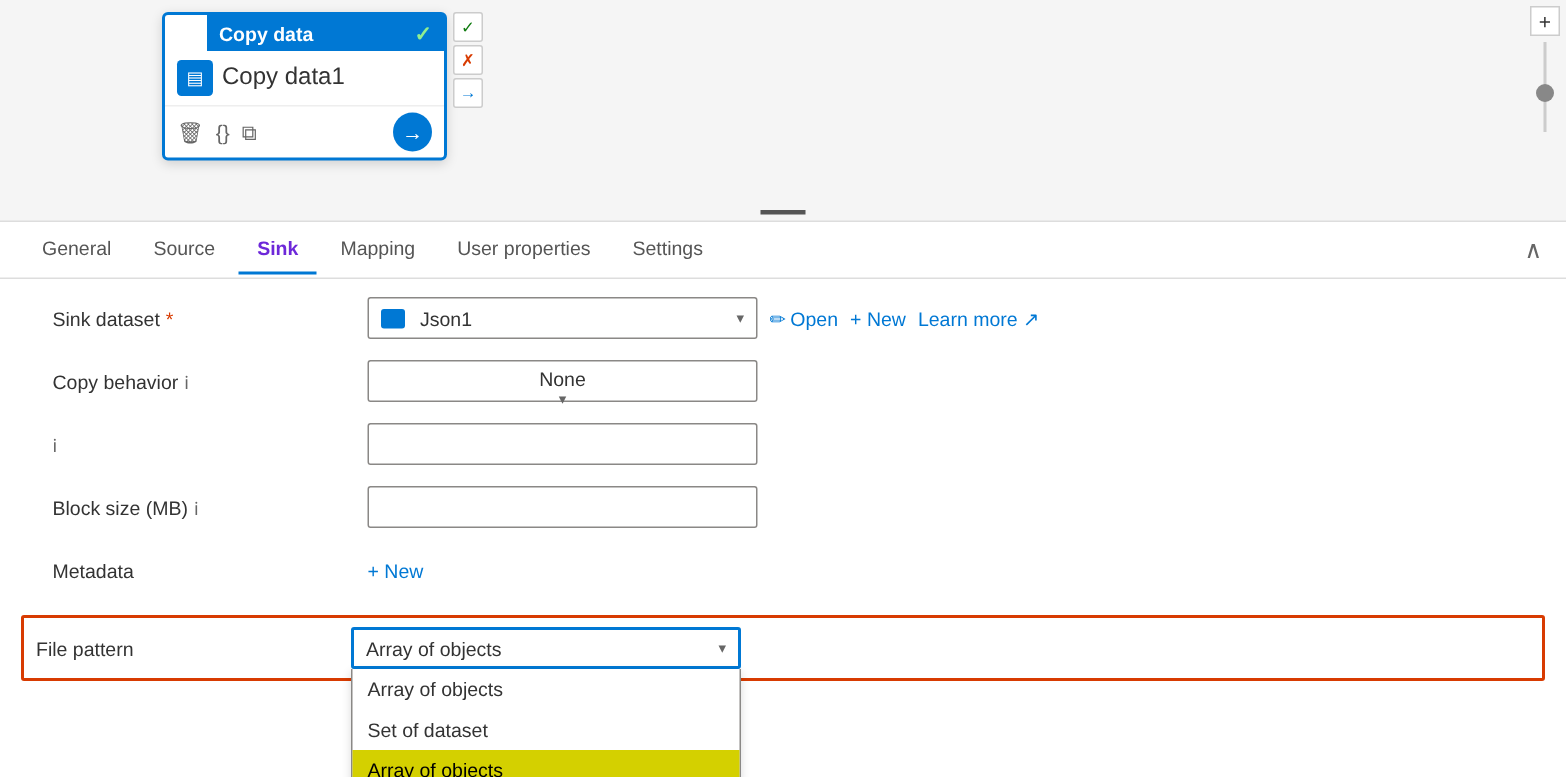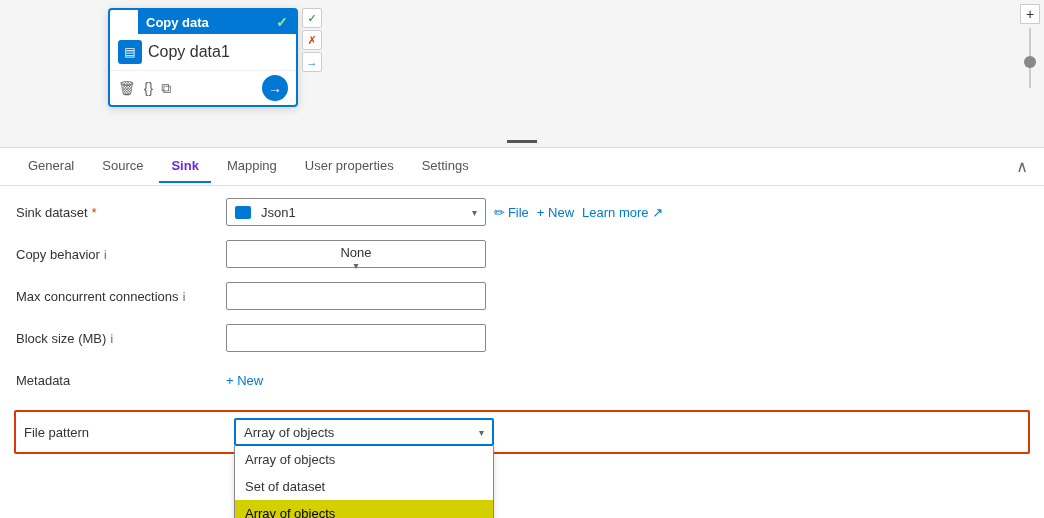--- a/index.html
+++ b/index.html
@@ -200,20 +200,21 @@
 
     
     .form-section {
       padding: 12px 16px;
     }
     .form-row {
       display: flex;
       align-items: center;
       margin-bottom: 14px;
       min-height: 28px;
+      margin-left: 19px;
     }
     .form-label {
       width: 210px;
       font-size: 13px;
       color: #333;
       display: flex;
       align-items: center;
       gap: 4px;
       flex-shrink: 0;
     }
@@ -395,21 +396,21 @@
       <div class="form-control-area">
         <div class="dropdown" style="min-width:260px;text-align:center;">
           <span class="dropdown-text">
             <span style="display:inline-block;width:16px;height:13px;background:#0078d4;border-radius:2px;vertical-align:middle;margin-right:4px;"></span>
             <span>Json1</span>
           </span>
           <span class="chevron">▾</span>
         </div>
         <span class="action-link">
           <span>✏</span>
-          <span>File</span>
+          <span>Open</span>
         </span>
         <span class="action-link">
           <span>+ New</span>
         </span>
         <span class="action-link">
           <span>Learn more ↗</span>
         </span>
       </div>
     </div>
 
@@ -421,21 +422,20 @@
       <div class="form-control-area">
         <div class="dropdown" style="min-width:260px;flex-direction:column;">
           <span class="dropdown-text">None</span>
           <span class="chevron">▾</span>
         </div>
       </div>
     </div>
 
     <div class="form-row">
       <div class="form-label">
-        <span>Max concurrent connections</span>
         <span class="info-icon">ℹ</span>
       </div>
       <div class="form-control-area">
         <input class="text-input" type="text" value="" style="">
       </div>
     </div>
 
     <div class="form-row">
       <div class="form-label">
         <span>Block size (MB)</span>

